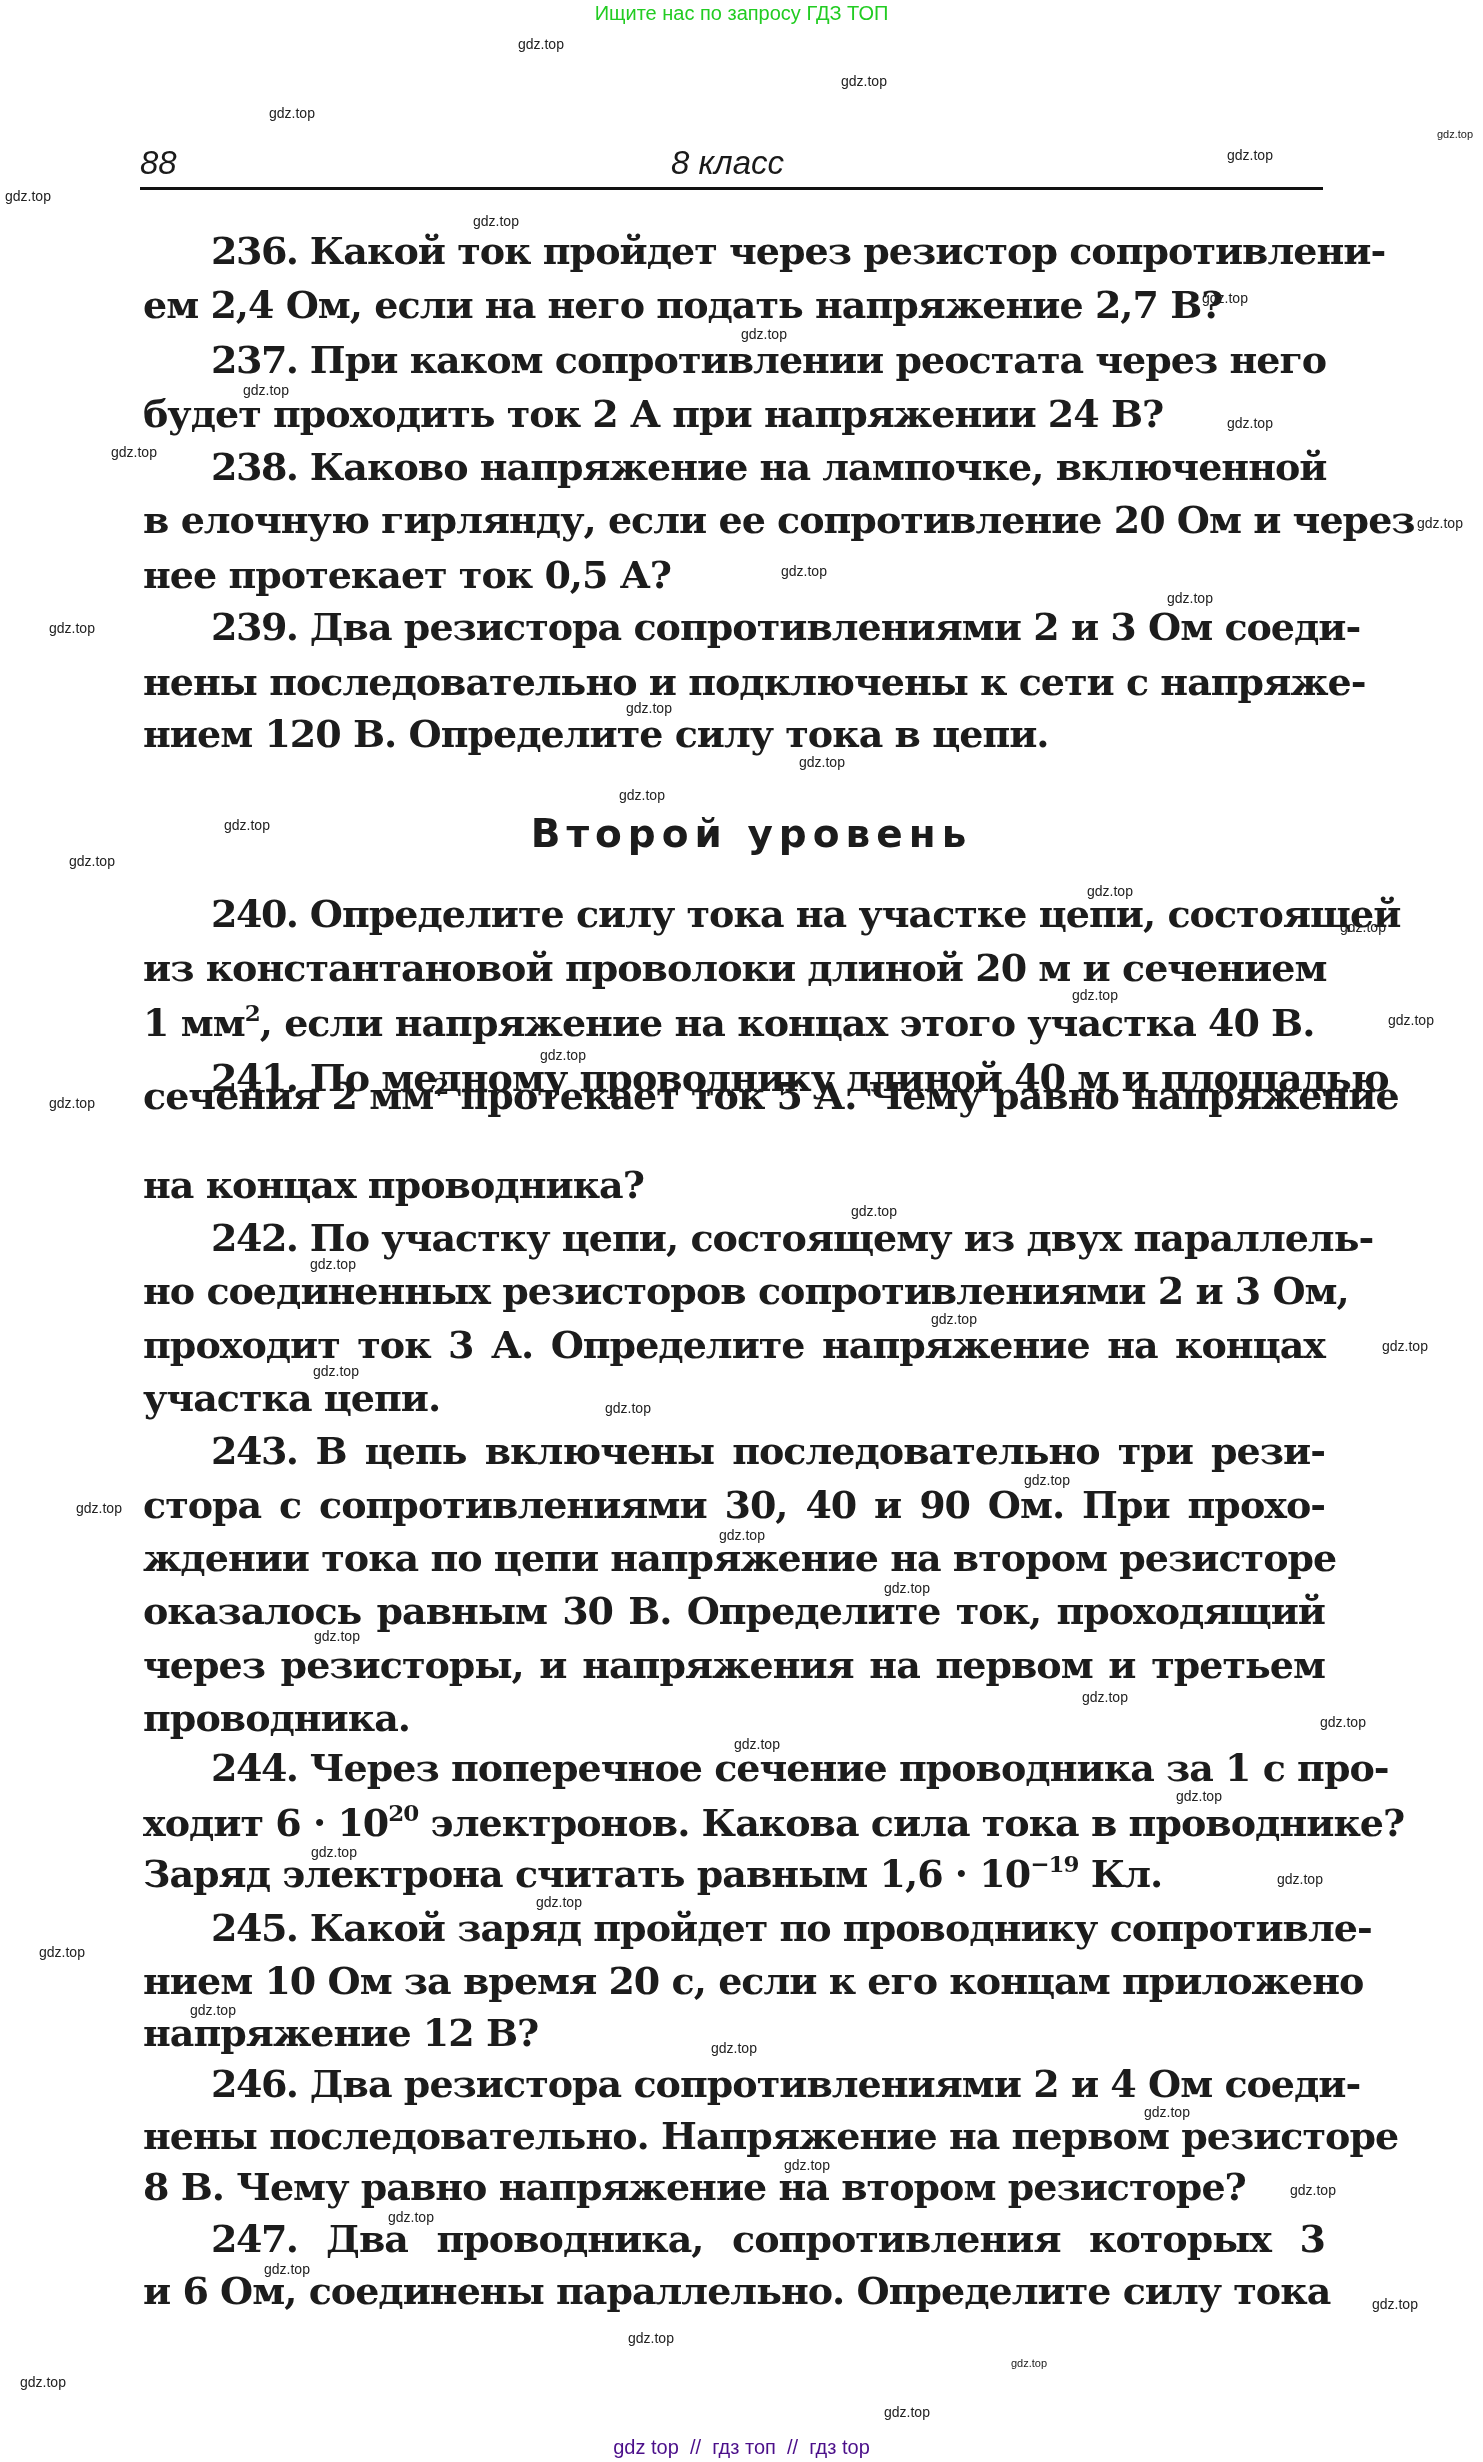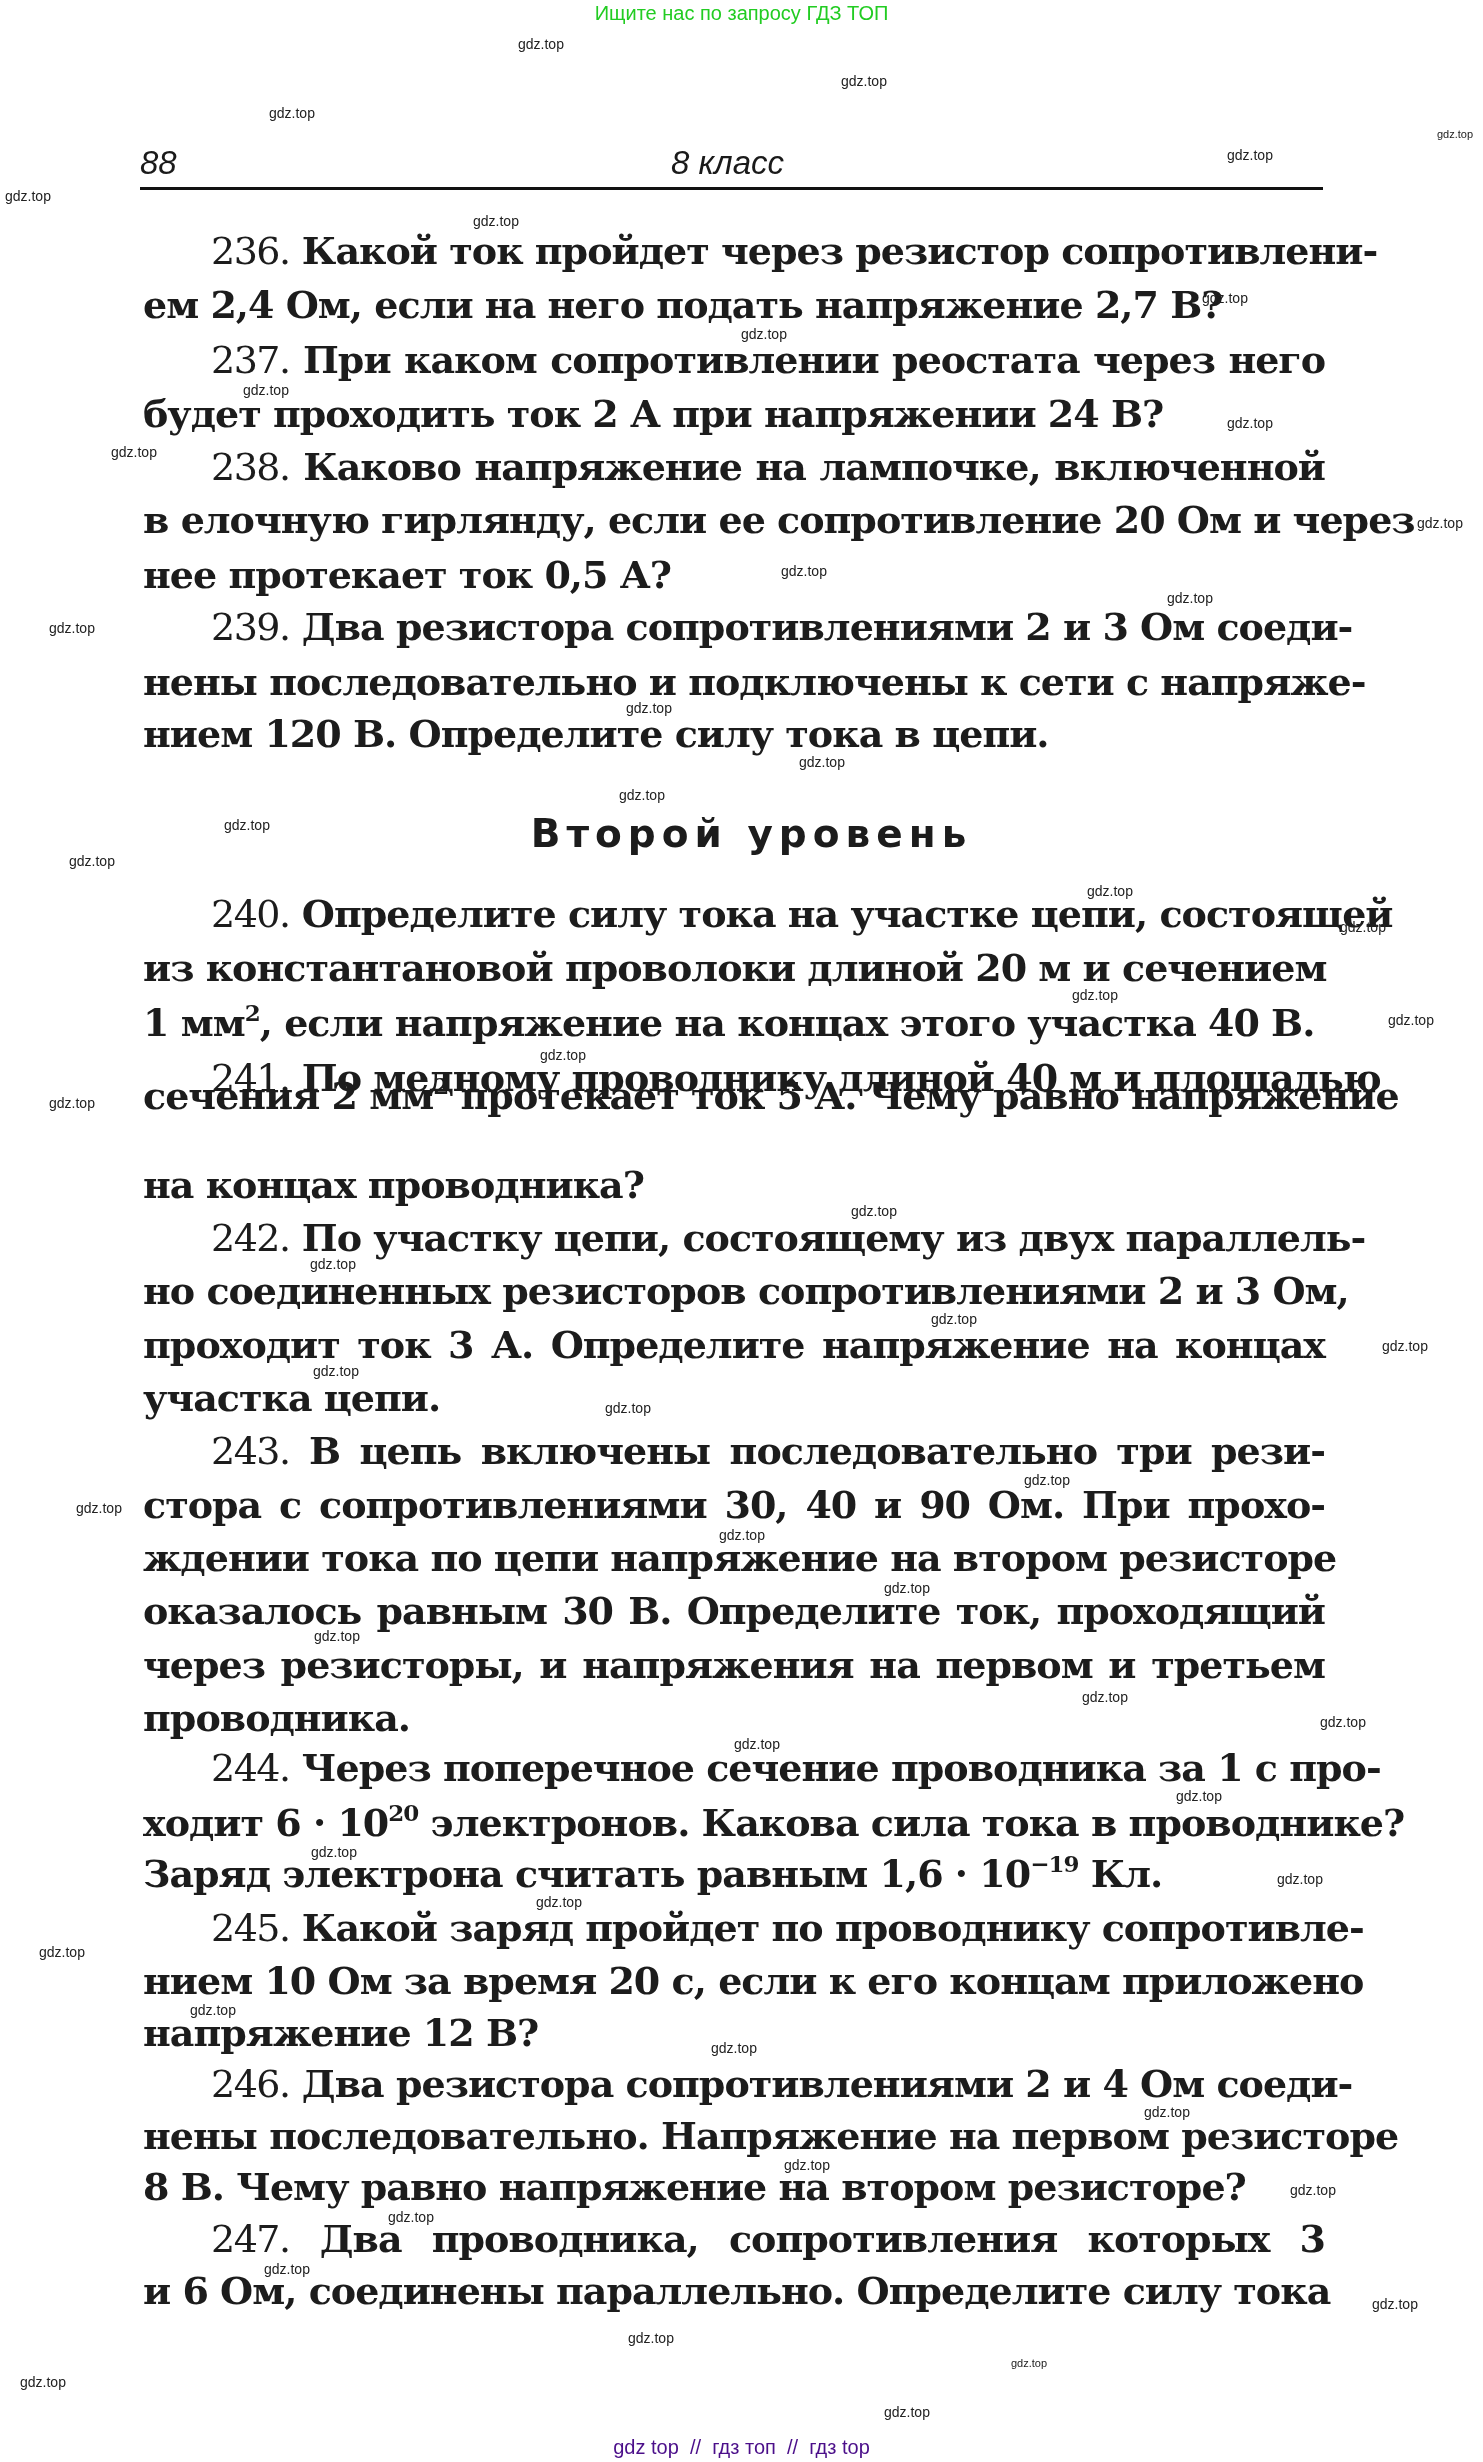--- a/index.html
+++ b/index.html
@@ -31,21 +31,21 @@
     }
     .line {
       position: absolute; left: 143px; width: 1182px;
       font-family: "DejaVu Serif", "Liberation Serif", serif; font-weight: bold;
       font-size: 38px; line-height: 50px; color: #1c1c1c; white-space: nowrap;
       letter-spacing: -1px;
       text-align: justify; text-align-last: justify;
     }
     .line.indent { padding-left: 68px; width: 1114px; }
     .line.last { text-align-last: left; }
-    .line .num { font-weight: 400; letter-spacing: -1.5px; }
+    .line .num { font-weight: 700; letter-spacing: -1.5px; }
     .line sup { font-size: 23px; line-height: 0; vertical-align: 15px; }
     .section-heading {
       position: absolute; left: 0; width: 1483px; top: 806px; text-align: center;
       font-family: "DejaVu Sans", sans-serif; font-weight: bold; font-size: 39px;
       letter-spacing: 6px; line-height: 55px; color: #1c1c1c; padding-left: 20px; box-sizing: border-box;
     }
     .wm {
       position: absolute; font-family: "Liberation Sans", sans-serif; font-size: 14px;
       line-height: 16px; color: #222; white-space: nowrap;
     }

